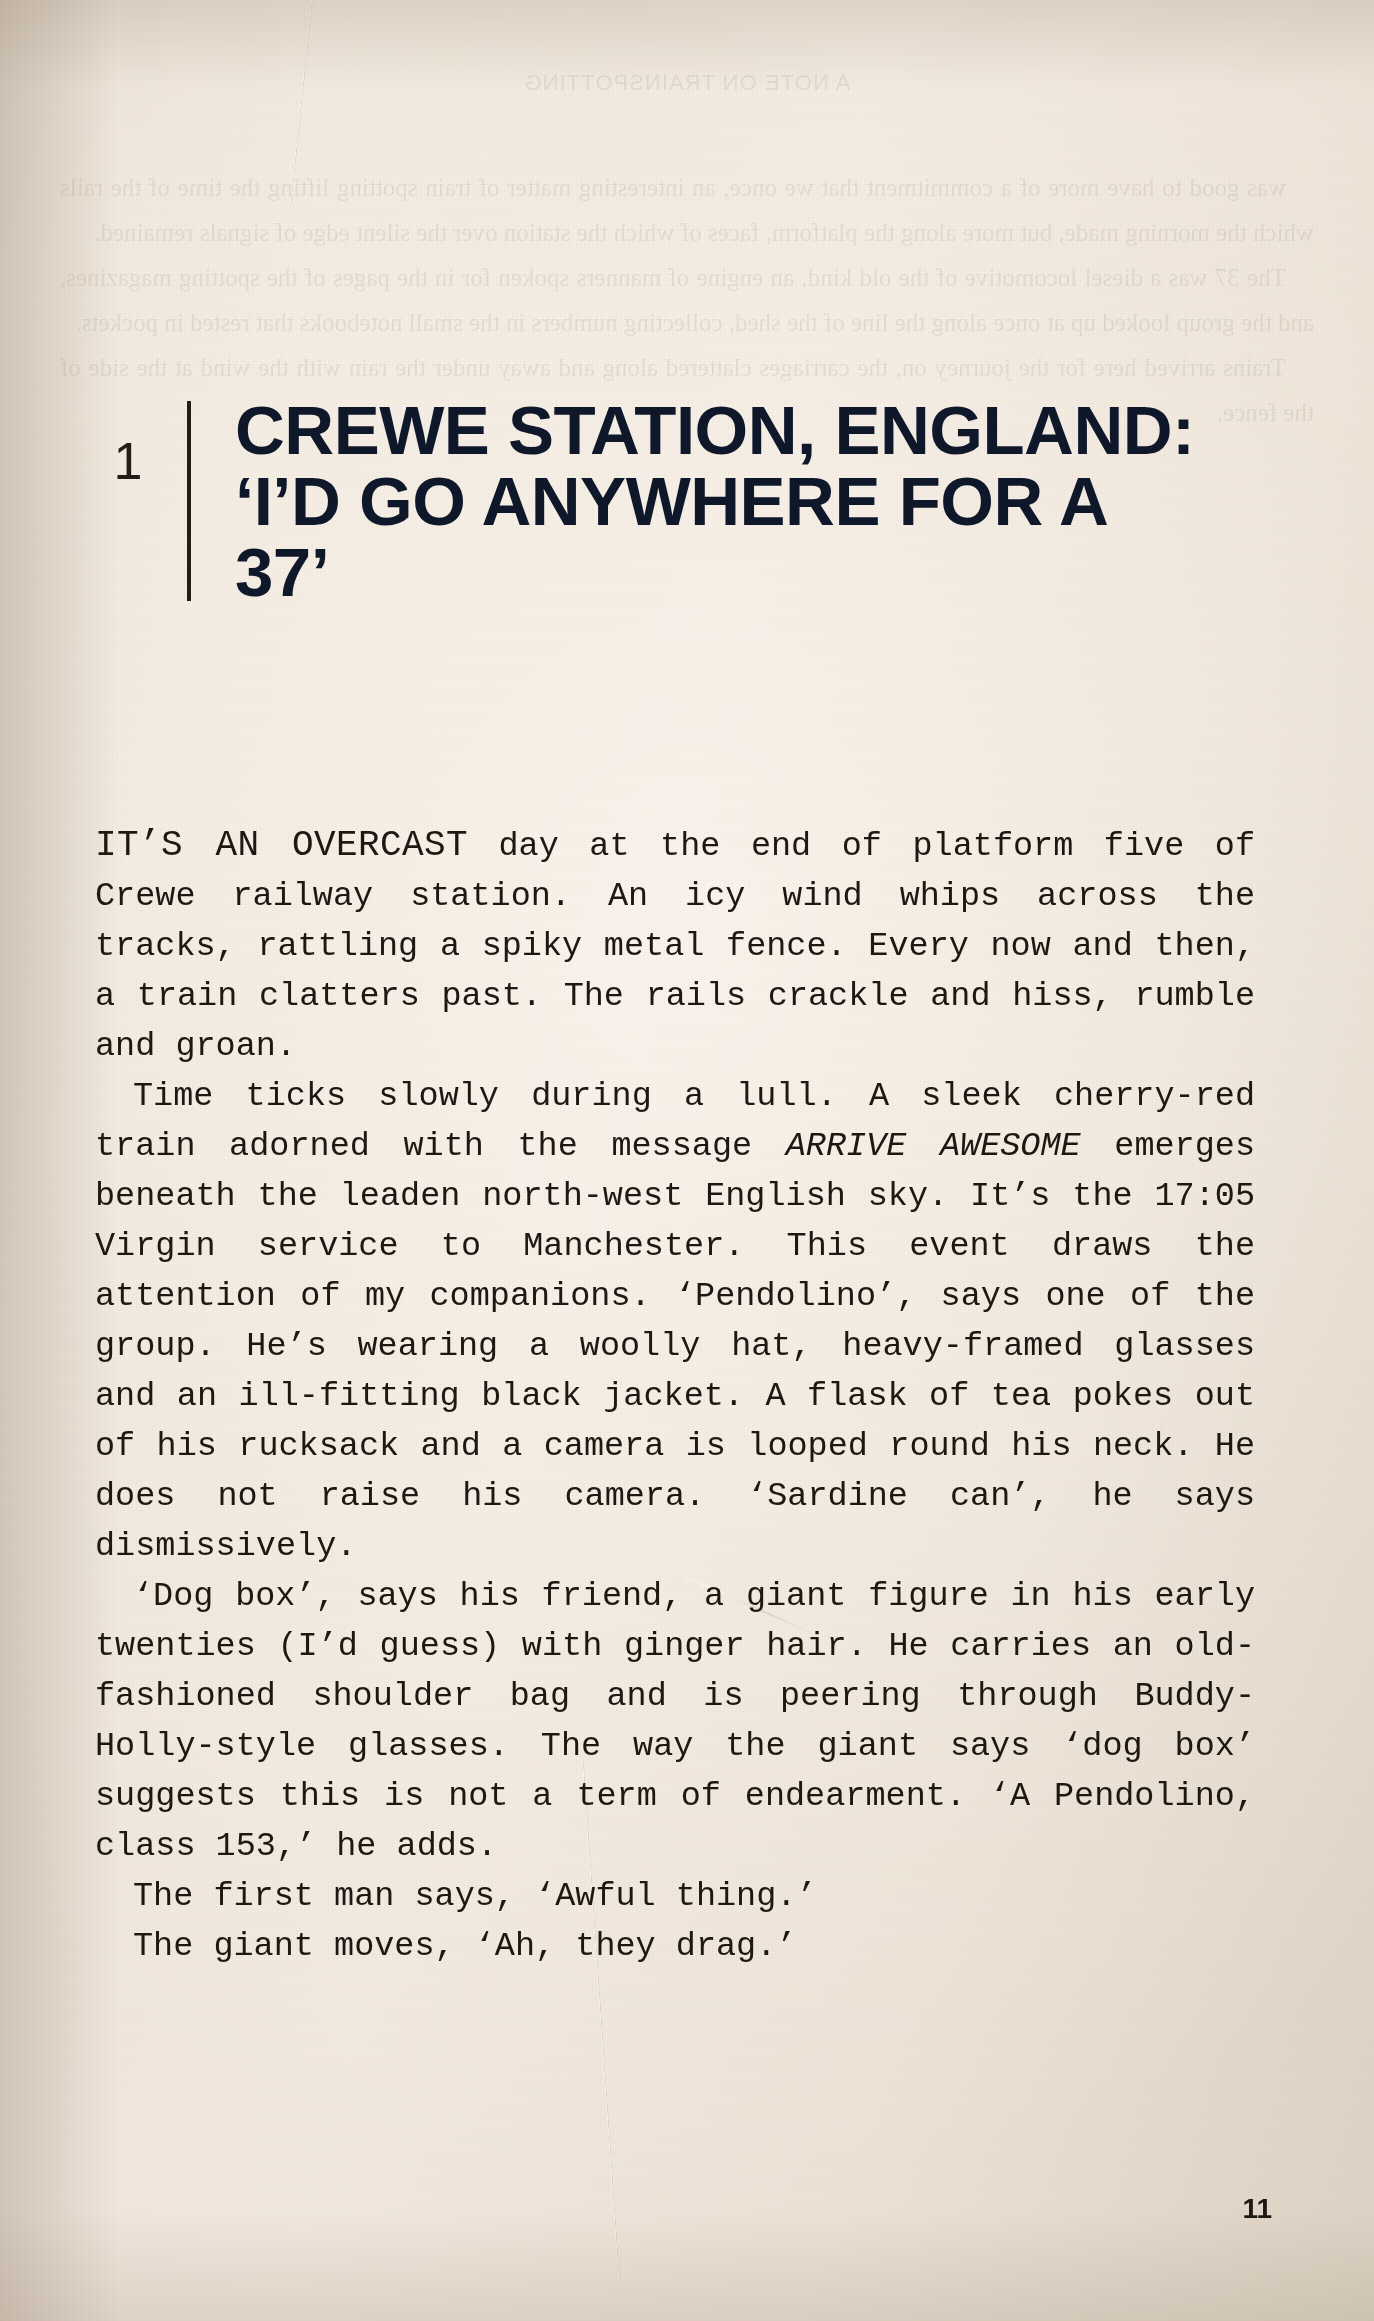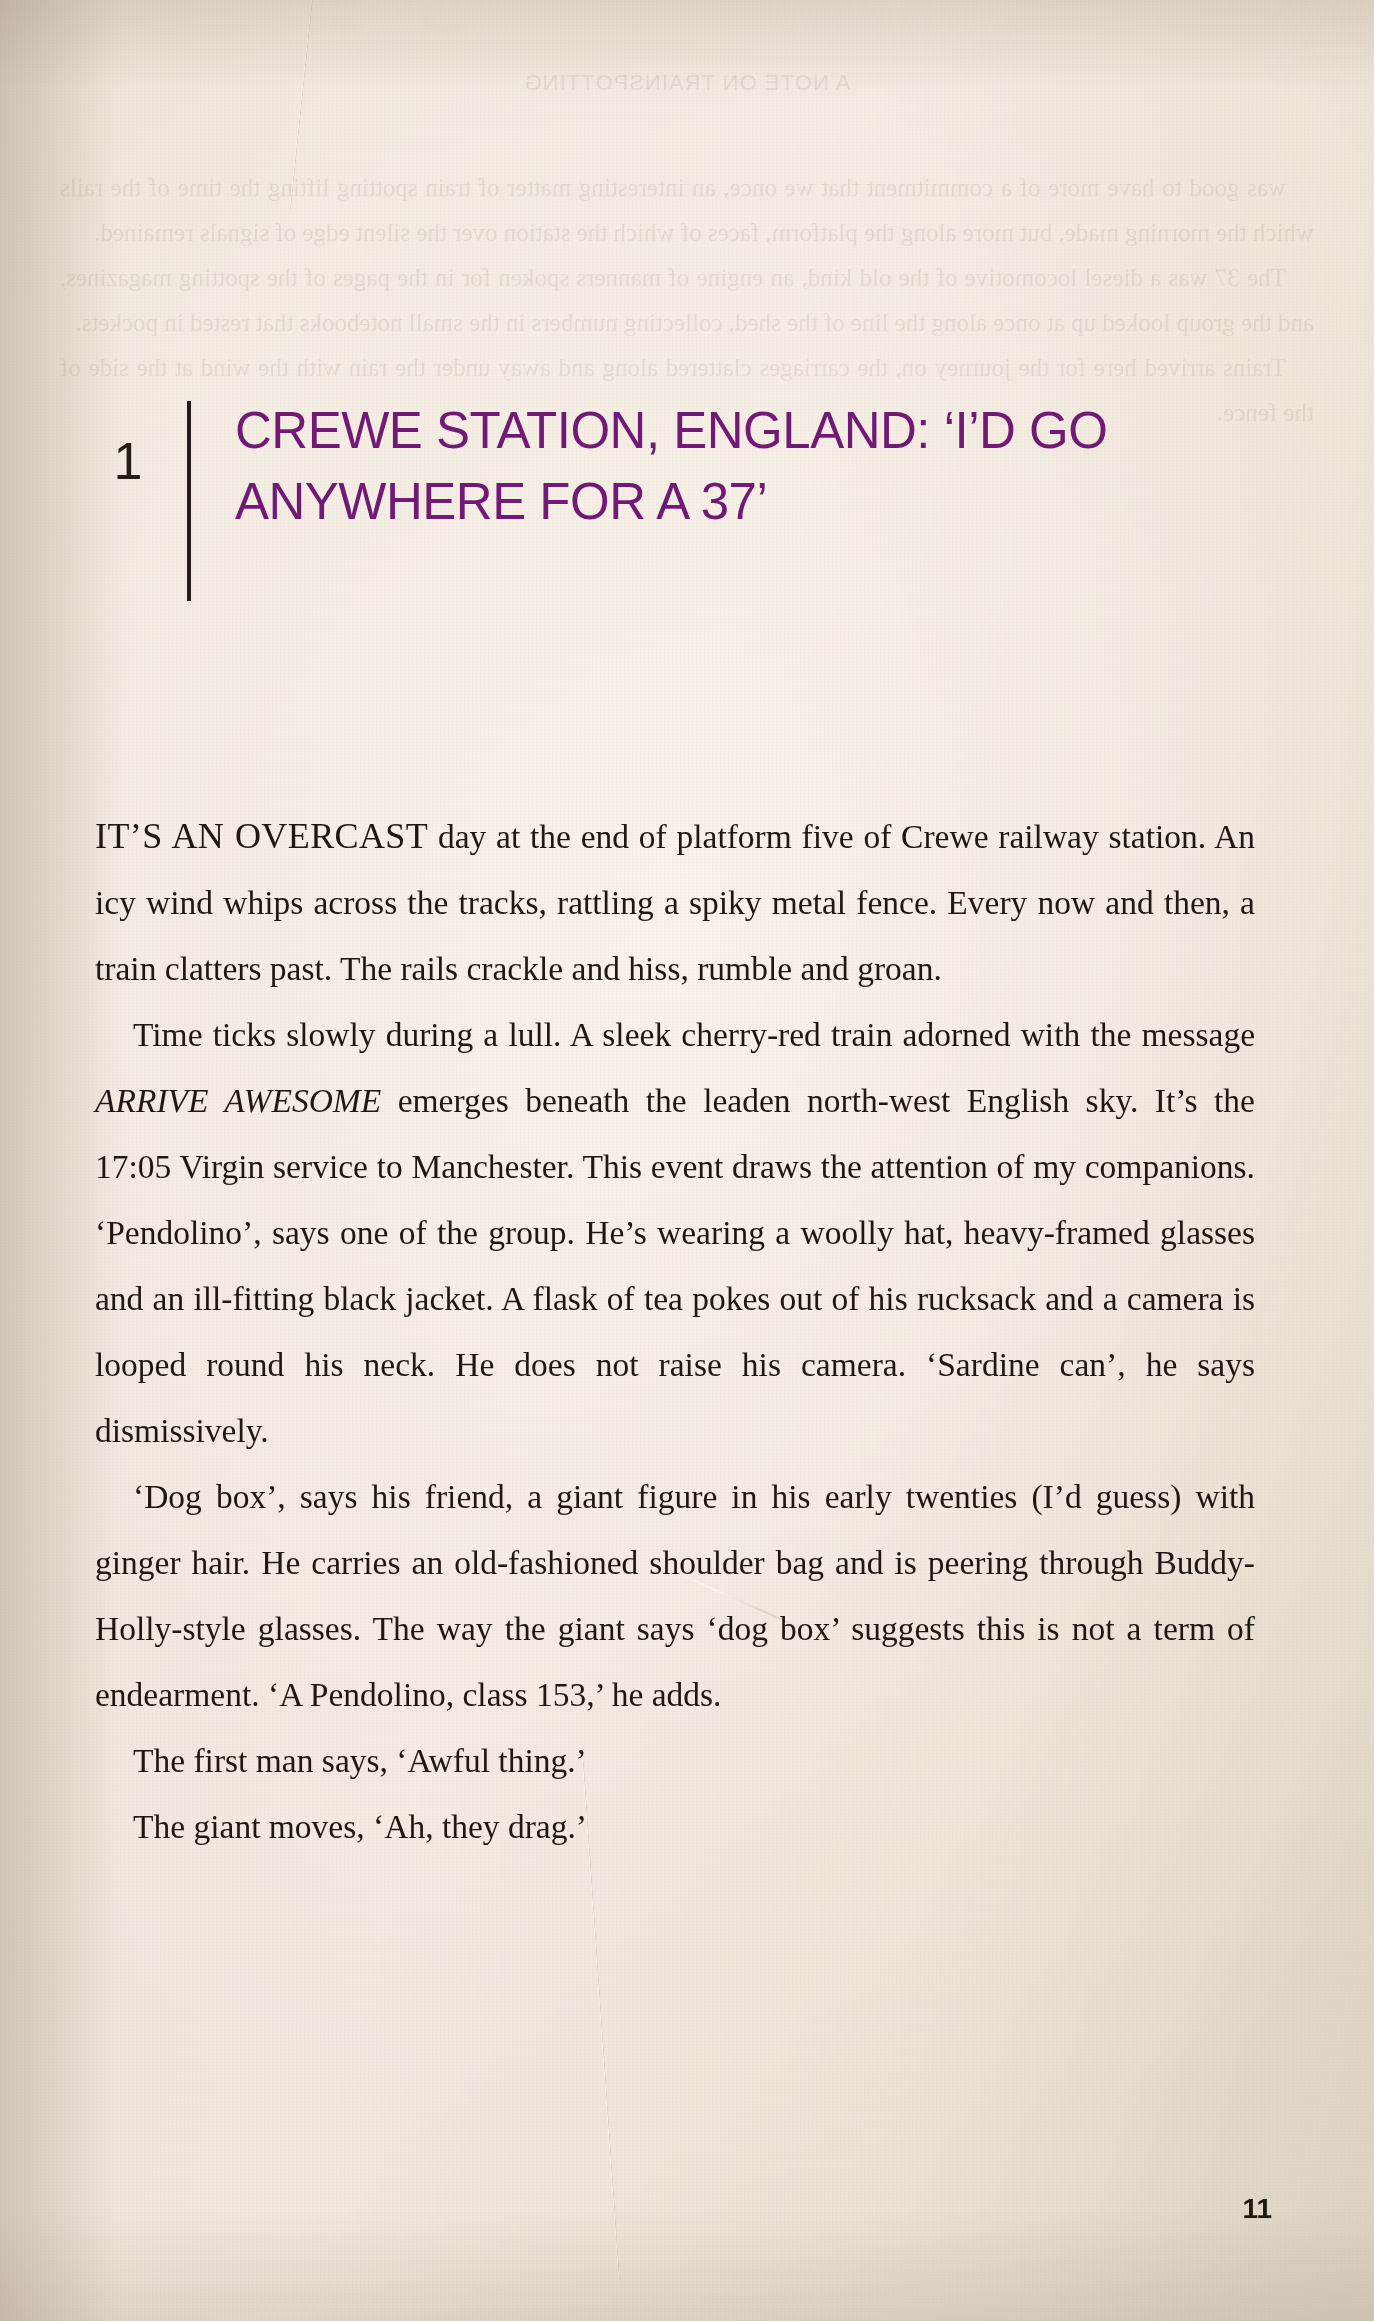--- a/index.html
+++ b/index.html
@@ -98,40 +98,41 @@
   }
   .chapter-rule {
     width: 4px;
     align-self: stretch;
     background: #241d17;
     margin: 6px 44px 0 26px;
     height: 200px;
   }
   .chapter-title {
     font-family: "Liberation Sans", sans-serif;
-    font-weight: 400;
-    font-size: 51px;
+    font-weight: 700;
+    font-size: 69px;
     line-height: 71px;
     letter-spacing: -0.5px;
-    color: #701a75;
+    color: #0f172a;
     max-width: 980px;
   }
 
   
   .body-text {
     position: absolute;
-    top: 803px;
+    top: 821px;
     left: 0;
     width: 1160px;
     color: #1e1812;
     font-size: 33.5px;
-    line-height: 66px;
+    line-height: 50px;
     text-align: justify;
     text-justify: inter-word;
     hyphens: none;
+    font-family: Liberation Mono, monospace;
   }
   .body-text p { margin: 0; text-indent: 38px; }
   .body-text p.first { text-indent: 0; }
   .body-text .smallcaps {
     font-variant: small-caps;
     font-size: 36px;
     letter-spacing: 0.4px;
   }
   .body-text em { font-style: italic; }
 

